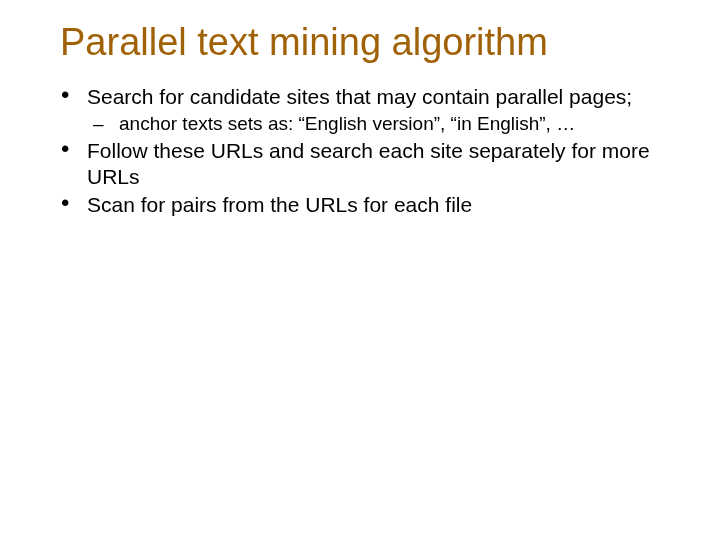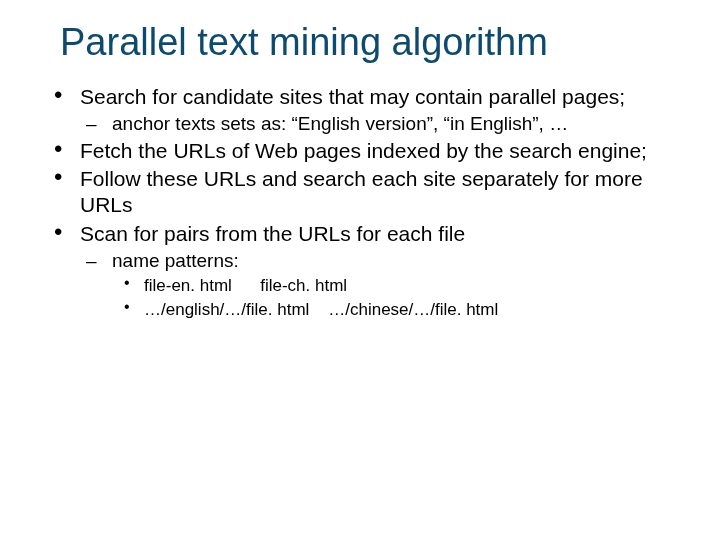--- a/index.html
+++ b/index.html
@@ -11,29 +11,29 @@
     font-family: "Comic Sans MS", "Comic Sans", cursive, sans-serif;
     color: #000000;
   }
   .slide {
     box-sizing: border-box;
     width: 720px;
     height: 540px;
     padding: 18px 40px 20px 40px;
   }
   .title {
-    color: #0c4a6e;
+    color: #a16207;
     font-size: 38px;
     line-height: 1.1;
     margin: 4px 0 20px 20px;
     font-weight: 400;
   }
   ul.top {
     list-style: none;
-    margin: 0;
+    margin: 7px;
     padding: 0;
   }
   ul.top > li {
     position: relative;
     padding-left: 40px;
     font-size: 21px;
     line-height: 1.25;
     margin-bottom: 2px;
   }
   ul.top > li::before {
@@ -96,40 +96,24 @@
 
     <li>
       <span>Search for candidate sites that may contain parallel pages;</span>
       <ul class="sub1">
         <li>
           <span>anchor texts sets as: “English version”, “in English”, …</span>
         </li>
       </ul>
     </li>
 
-    <li>
-      <span>Fetch the URLs of Web pages indexed by the search engine;</span>
-    </li>
 
     <li>
       <span>Follow these URLs and search each site separately for more URLs</span>
     </li>
 
     <li>
       <span>Scan for pairs from the URLs for each file</span>
-      <ul class="sub1">
-        <li>
-          <span>name patterns:</span>
-          <ul class="sub2">
-            <li>
-              <span>file-en. html &nbsp;&nbsp;&nbsp;&nbsp; file-ch. html</span>
-            </li>
-            <li>
-              <span>…/english/…/file. html &nbsp;&nbsp; …/chinese/…/file. html</span>
-            </li>
-          </ul>
-        </li>
-      </ul>
     </li>
 
 
   </ul>
 </div>
 
 </body></html>

